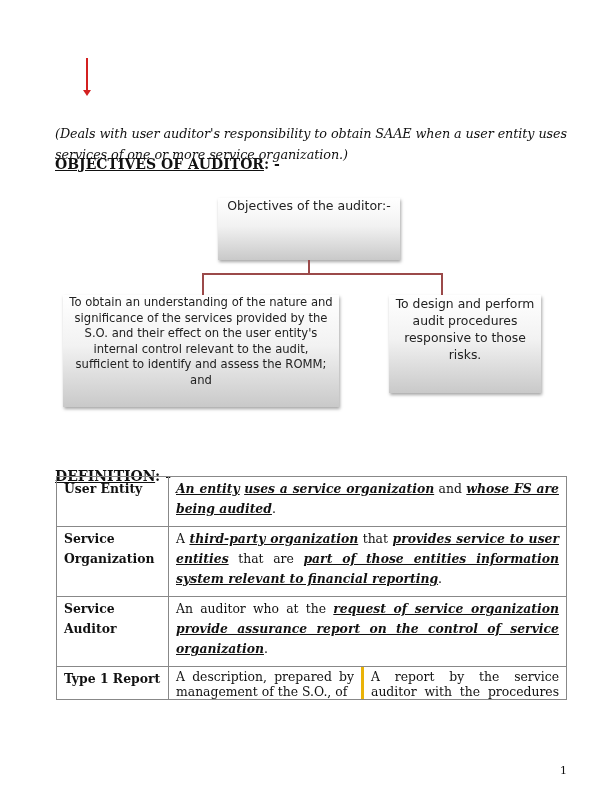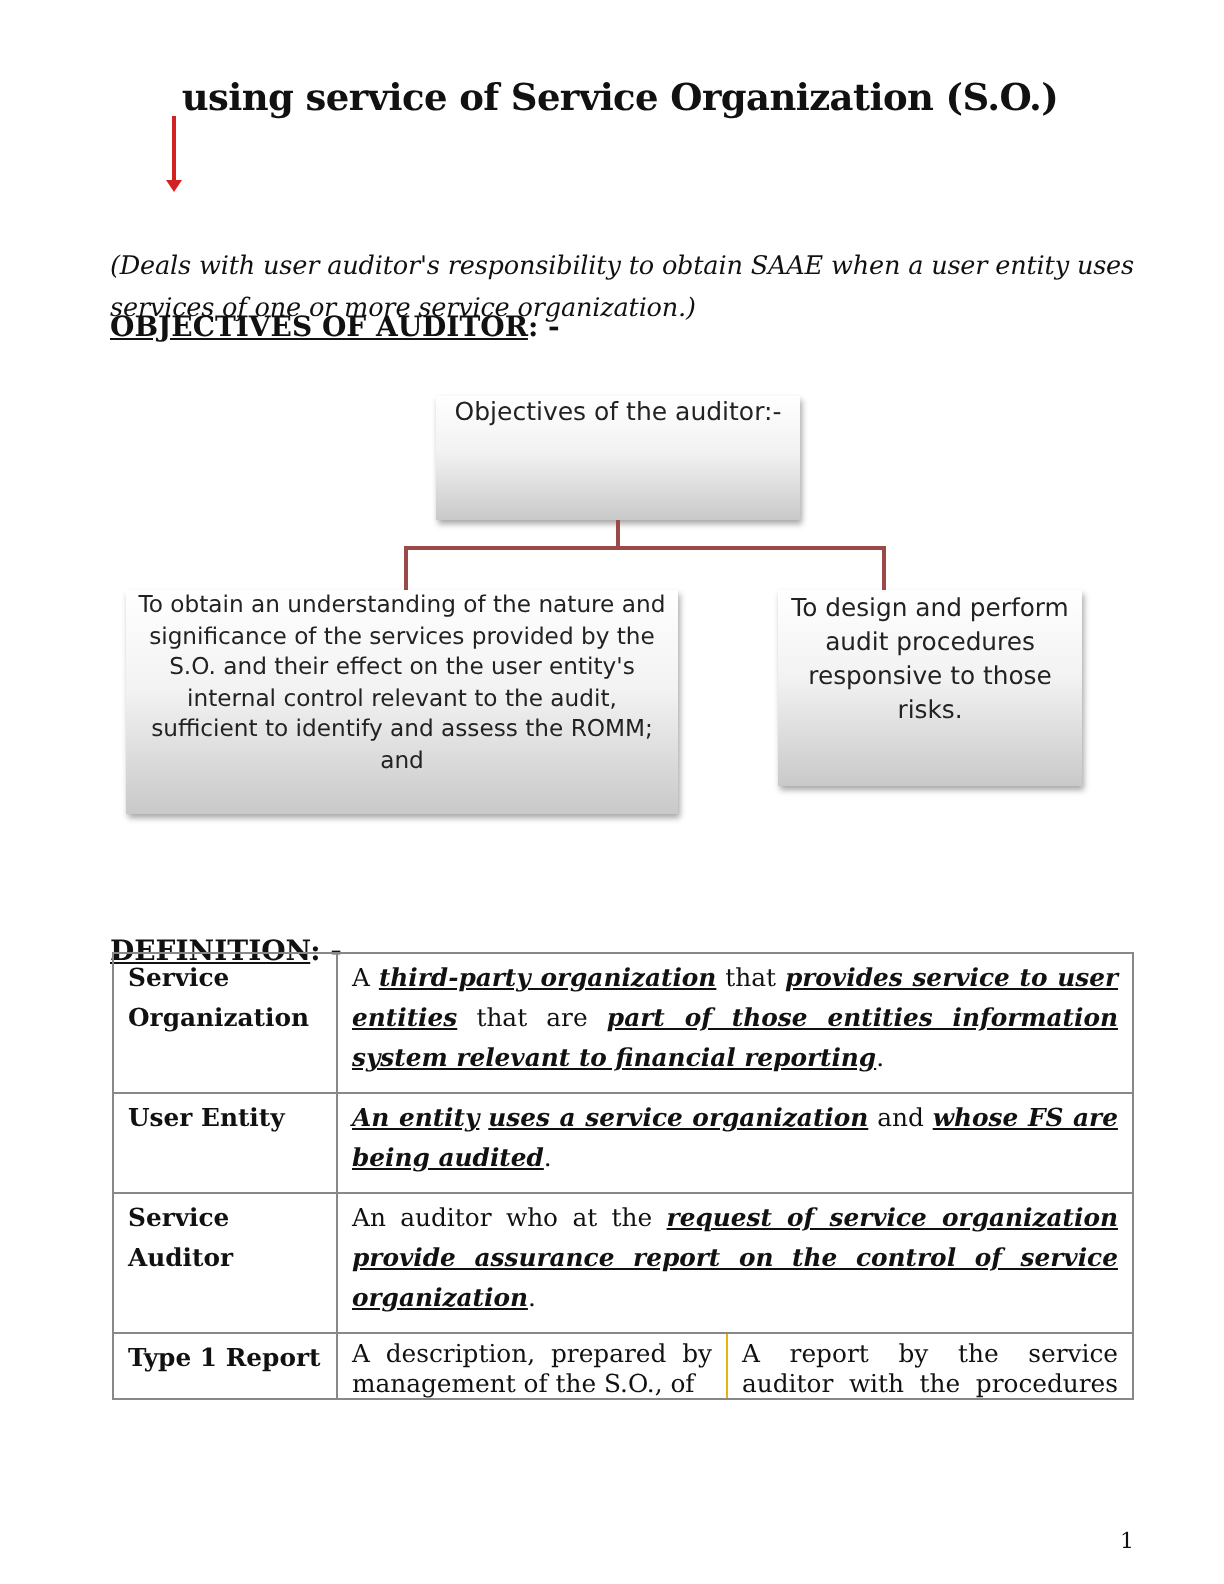--- a/index.html
+++ b/index.html
@@ -57,32 +57,31 @@
     }
     table.defs td {
       border: 1px solid #888; vertical-align: top; padding: 2px 7px 7px 7px;
     }
     table.defs td.term { width: 97px; font-weight: bold; }
     table.defs td.desc { text-align: justify; text-align-last: left; }
     table.defs .bu { font-weight: bold; font-style: italic; text-decoration: underline; }
     table.defs tr.last td { padding-bottom: 0; line-height: 15px; height: 30px; }
     .split { display: flex; margin: -2px -7px 0 -7px; height: 32px; overflow: hidden; }
     .split > div { box-sizing: border-box; padding: 2px 7px 0 7px; line-height: 15px; }
-    .split > div:first-child { width: 195px; border-right: 1px solid #eab308; }
+    .split > div:first-child { width: 195px; border-right: 3px solid #eab308; }
     .split > div:last-child { flex: 1; text-align: justify; text-align-last: justify; }
 
     .page-num {
       position: absolute; left: 560px; top: 764px; font-size: 11px;
     }
   </style>
 </head>
 <body>
 
 <div class="title">
-  <div>using service of Service Organization (S.O.)</div>
 </div>
 <div class="arrow"></div>
 
 <p class="intro">(Deals with user auditor's responsibility to obtain SAAE when a user entity uses services of one or more service organization.)</p>
 
 <div class="section-head objectives-head">
   <span class="u">OBJECTIVES OF AUDITOR</span><span>: -</span>
 </div>
 
 <div class="smart-box box-root">
@@ -99,26 +98,26 @@
   <span>To design and perform audit procedures responsive to those risks.</span>
 </div>
 
 <div class="section-head definition-head">
   <span class="u">DEFINITION</span><span>: -</span>
 </div>
 
 <table class="defs">
   <tbody>
       <tr>
+    <td class="term">User Entity</td>
+    <td class="desc"><span class="bu">An entity</span><span> </span><span class="bu">uses a service organization</span><span> and </span><span class="bu">whose FS are being audited</span><span>.</span></td>
+  </tr>
+  <tr>
     <td class="term">Service Organization</td>
     <td class="desc"><span>A </span><span class="bu">third-party organization</span><span> that </span><span class="bu">provides service to user entities</span><span> that are </span><span class="bu">part of those entities information system relevant to financial reporting</span><span>.</span></td>
-  </tr>
-  <tr>
-    <td class="term">User Entity</td>
-    <td class="desc"><span class="bu">An entity</span><span> </span><span class="bu">uses a service organization</span><span> and </span><span class="bu">whose FS are being audited</span><span>.</span></td>
   </tr>
   <tr>
     <td class="term">Service Auditor</td>
     <td class="desc"><span>An auditor who at the </span><span class="bu">request of service organization provide assurance report on the control of service organization</span><span>.</span></td>
   </tr>
   <tr class="last">
     <td class="term" style="line-height:20px;">Type 1 Report</td>
     <td class="desc">
       <div class="split">
         <div>A description, prepared by management of the S.O., of</div>

